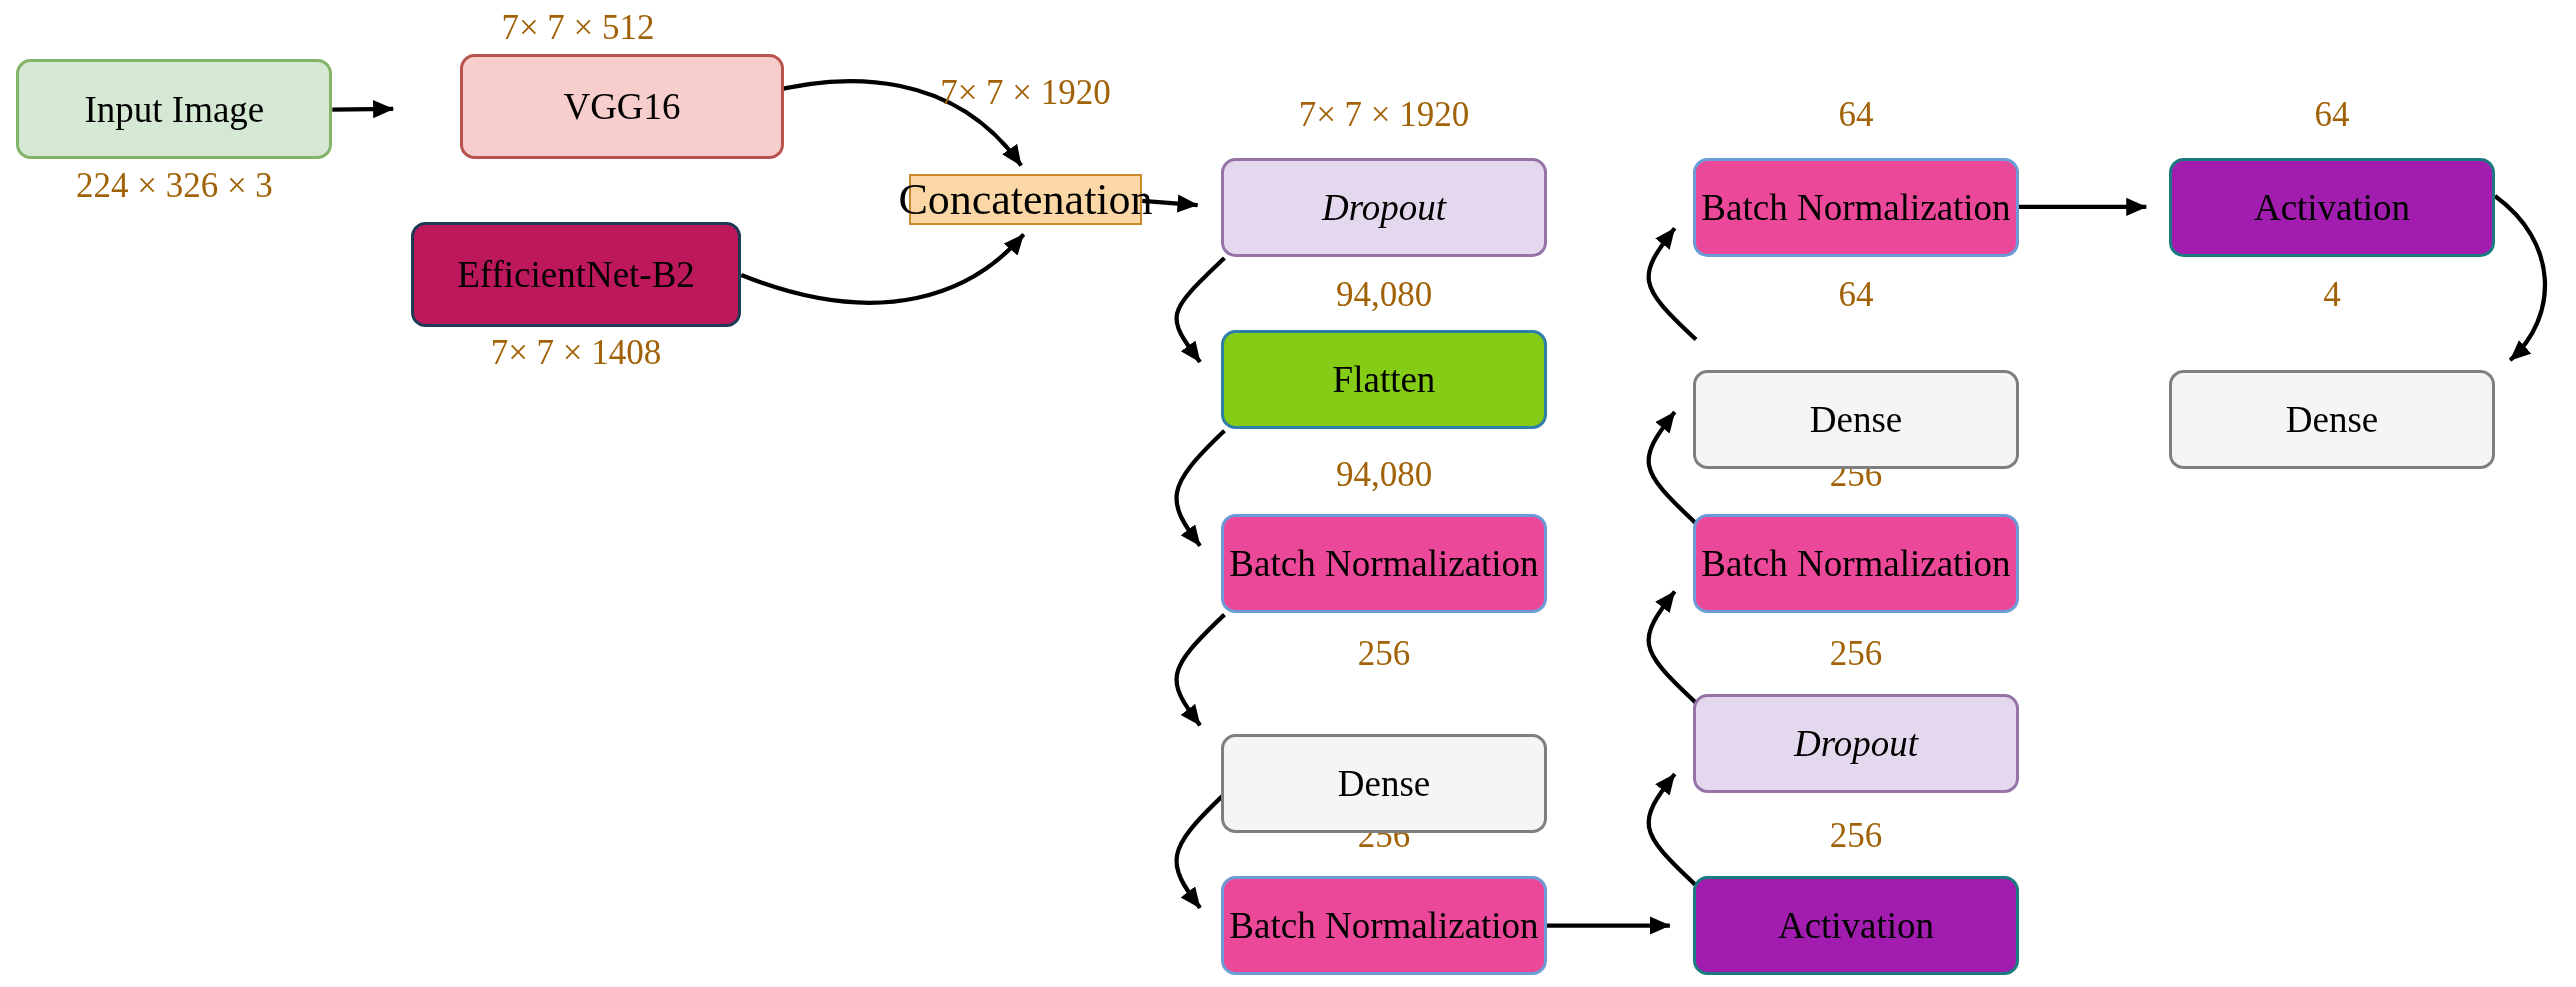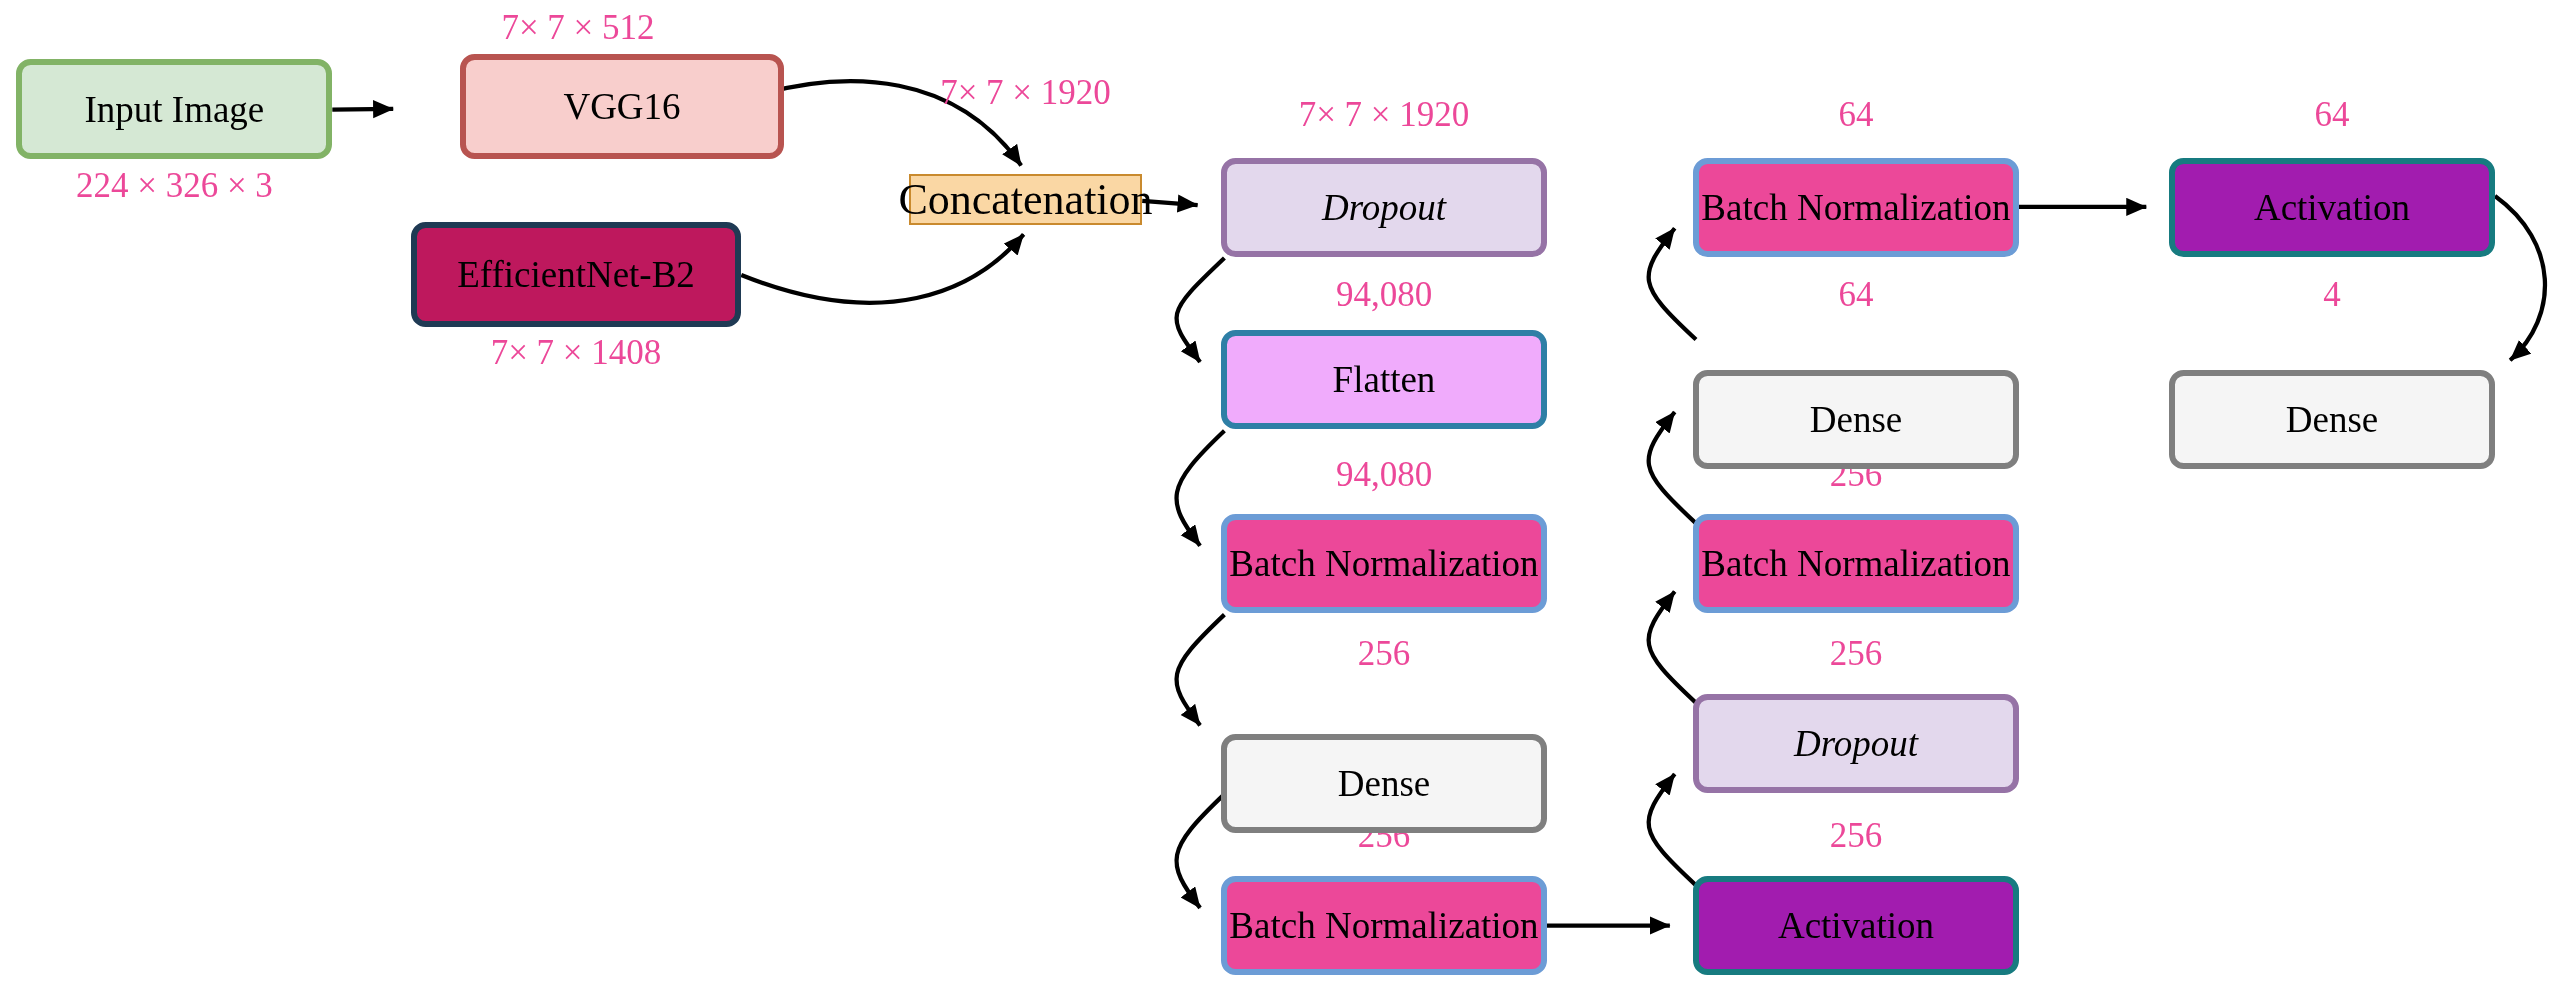--- a/index.html
+++ b/index.html
@@ -8,44 +8,44 @@
     position:relative;
     background:#ffffff;
     font-family:"Liberation Serif","DejaVu Serif",serif;
     overflow:hidden;
   }
   #arrows{position:absolute;left:0;top:0;width:2576px;height:987px;}
   .node{
     position:absolute;
     box-sizing:border-box;
     display:flex;align-items:center;justify-content:center;
-    border:6px solid #ef4444;
+    border:3px solid #ef4444;
     border-radius:14.6px;
     font-size:37px;
     color:#000;
     white-space:nowrap;
     z-index:2;
   }
   .node .lbl{display:block;}
   .dim{
     position:absolute;
     height:38px;line-height:38px;
     text-align:center;
     font-size:35px;
-    color:#ec4899;
+    color:#a16207;
     white-space:nowrap;
     z-index:1;
   }
   
   .green   {background:#d5e8d4;border-color:#82b366;}
   .red     {background:#f8cecc;border-color:#b85450;margin-left:44px;}
   .bluegray{background:#be185d;border-color:#1f3a54;}
   .orange  {background:#fad7a4;border-color:#c98a2e;border-radius:0;border-width:2.4px;}
   .purple  {background:#e3d8ed;border-color:#9673a6;font-style:italic;}
-  .pink    {background:#f0abfc;border-color:#2e7fa6;}
+  .pink    {background:#84cc16;border-color:#2e7fa6;}
   .blue    {background:#ec4899;border-color:#6c9cd6;}
   .gray    {background:#f5f5f5;border-color:#7f7f7f;margin-top:40px;}
   .teal    {background:#a21caf;border-color:#177b80;}
 </style>
 </head>
 <body>
 
 <svg id="arrows" viewBox="0 0 4233 1622" xmlns="http://www.w3.org/2000/svg">
   <defs>
     <marker id="ah" markerUnits="userSpaceOnUse" markerWidth="36" markerHeight="32" refX="33" refY="15" orient="auto">

